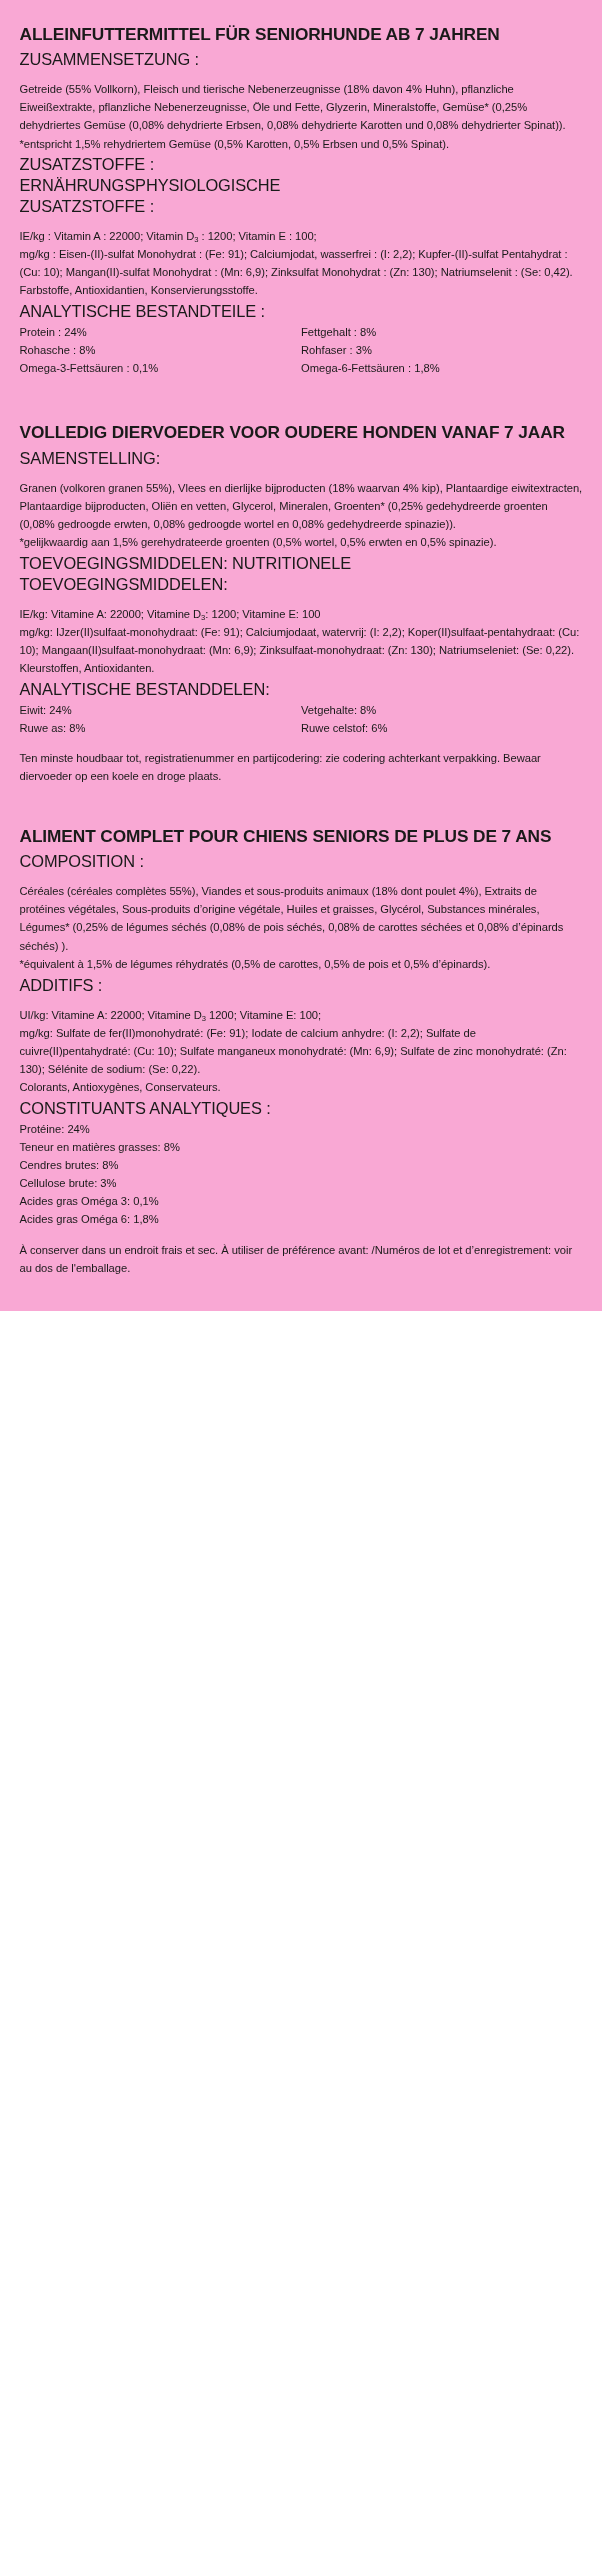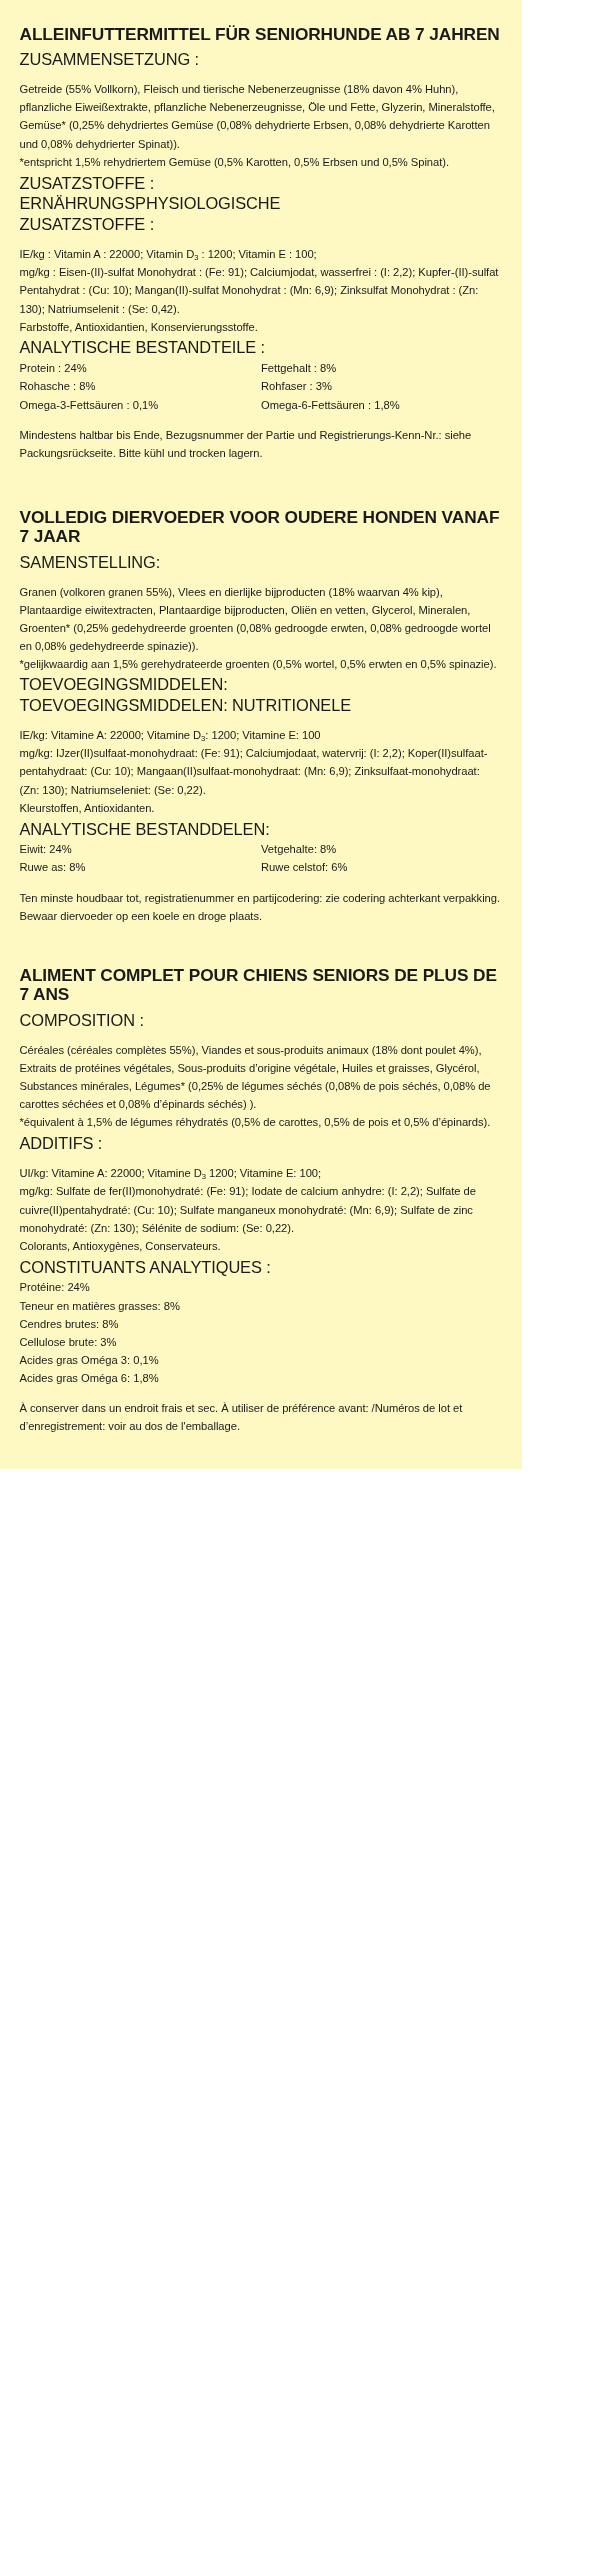--- a/index.html
+++ b/index.html
@@ -7,24 +7,24 @@
     padding: 0;
     background: #ffffff;
   }
   body {
     width: 602px;
     font-family: "Liberation Sans", sans-serif;
     color: #1a1a1a;
     -webkit-font-smoothing: antialiased;
   }
   .label-sheet {
-    width: 522px;
+    width: 602px;
     box-sizing: border-box;
     padding: 21px 19.5px 25px 19.5px;
-    background: #fef9c3;
+    background: #f9a8d4;
   }
   .lang-block {
     margin-bottom: 9px;
   }
   .lang-block.block-de { padding-top: 3.6px; }
   .lang-block.block-nl { padding-top: 37px; }
   .lang-block.block-fr { padding-top: 32px; }
 
   .product-title {
     font-size: 17.3px;
@@ -113,32 +113,31 @@
       </li>
       <li class="two-col-row">
         <span class="col-a">Rohasche : 8%</span>
         <span class="col-b">Rohfaser : 3%</span>
       </li>
       <li class="two-col-row">
         <span class="col-a">Omega-3-Fettsäuren : 0,1%</span>
         <span class="col-b">Omega-6-Fettsäuren : 1,8%</span>
       </li>
     </ul>
-    <p class="body-text">Mindestens haltbar bis Ende, Bezugsnummer der Partie und Registrierungs-Kenn-Nr.: siehe Packungsrückseite. Bitte kühl und trocken lagern.</p>
   </section>
 
   <section class="lang-block block-nl">
     <h1 class="product-title">VOLLEDIG DIERVOEDER VOOR OUDERE HONDEN VANAF 7 JAAR</h1>
 
     <h2 class="section-heading">SAMENSTELLING:</h2>
     <p class="body-text">Granen (volkoren granen 55%), Vlees en dierlijke bijproducten (18% waarvan 4% kip), Plantaardige eiwitextracten, Plantaardige bijproducten, Oliën en vetten, Glycerol, Mineralen, Groenten* (0,25% gedehydreerde groenten (0,08% gedroogde erwten, 0,08% gedroogde wortel en 0,08% gedehydreerde spinazie)).</p>
     <p class="body-text">*gelijkwaardig aan 1,5% gerehydrateerde groenten (0,5% wortel, 0,5% erwten en 0,5% spinazie).</p>
 
+    <h2 class="section-heading">TOEVOEGINGSMIDDELEN: NUTRITIONELE</h2>
     <h2 class="section-heading tight">TOEVOEGINGSMIDDELEN:</h2>
-    <h2 class="section-heading">TOEVOEGINGSMIDDELEN: NUTRITIONELE</h2>
 
     <p class="body-text"><span>IE/kg: Vitamine A: 22000; Vitamine D</span><sub>3</sub><span>: 1200; Vitamine E: 100</span></p>
     <p class="body-text">mg/kg: IJzer(II)sulfaat-monohydraat: (Fe: 91); Calciumjodaat, watervrij: (I: 2,2); Koper(II)sulfaat-pentahydraat: (Cu: 10); Mangaan(II)sulfaat-monohydraat: (Mn: 6,9); Zinksulfaat-monohydraat: (Zn: 130); Natriumseleniet: (Se: 0,22).</p>
     <p class="body-text">Kleurstoffen, Antioxidanten.</p>
 
     <h2 class="section-heading">ANALYTISCHE BESTANDDELEN:</h2>
     <ul class="two-col-list analytic-list">
       <li class="two-col-row">
         <span class="col-a">Eiwit: 24%</span>
         <span class="col-b">Vetgehalte: 8%</span>

